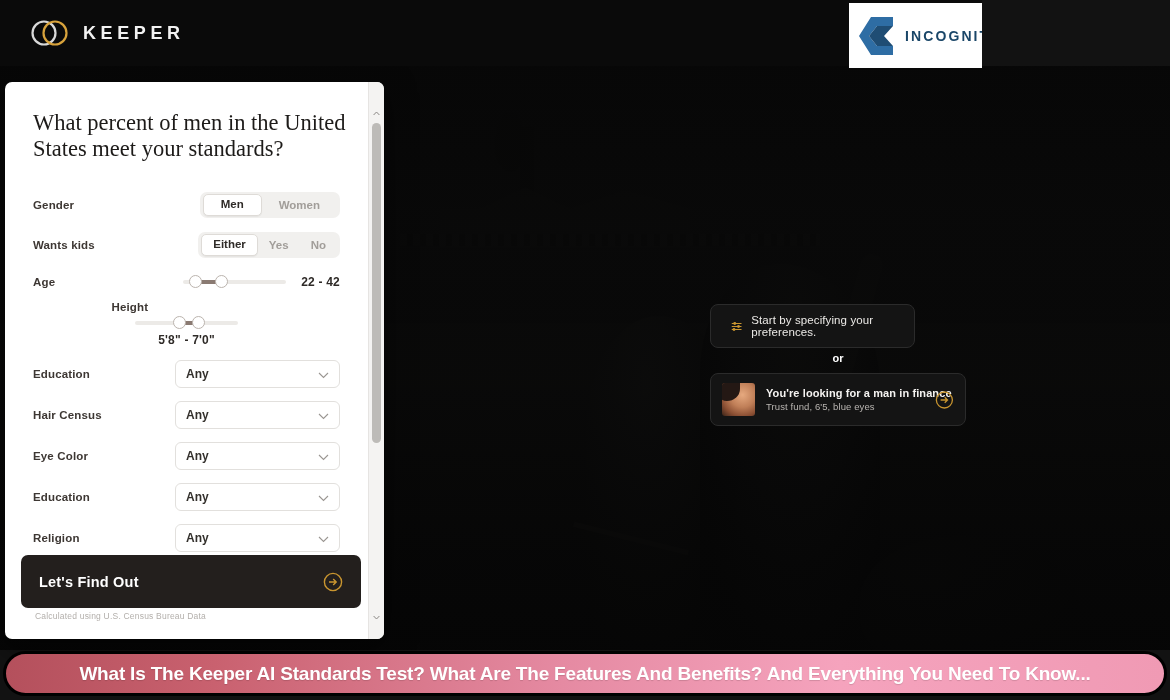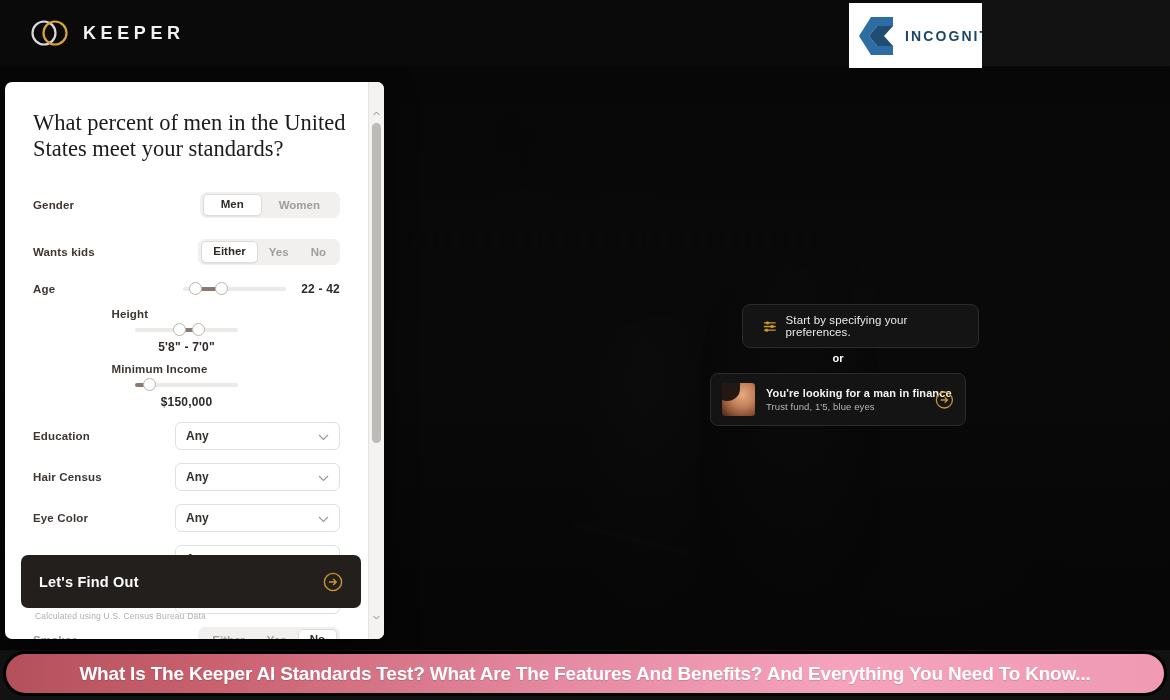--- a/index.html
+++ b/index.html
@@ -160,21 +160,21 @@
     width: 315px;
     font-weight: 400;
   }
 
   .row {
     display: flex;
     align-items: center;
     justify-content: space-between;
     min-height: 22px;
   }
-  .row + .row { margin-top: 21px; }
+  .row + .row { margin-top: 14px; }
   .row-label {
     font-size: 11.5px;
     font-weight: 700;
     color: #3d3733;
     letter-spacing: .15px;
     flex: 0 0 auto;
   }
   .row-label.muted { color: #9b9793; }
   .row-control { flex: 0 0 auto; }
 
@@ -329,30 +329,29 @@
   }
 
   
   .right-col {
     position: absolute;
     left: 710px; top: 304px;
     width: 260px;
     z-index: 25;
   }
   .pref-pill {
-    width: 237px;
+    width: 205px;
     box-sizing: border-box;
     border: 1px solid #2b2b2b;
     border-radius: 8px;
     background: #141414;
     padding: 9px 20px;
     display: flex;
     align-items: center;
     gap: 9px;
-    margin-left: 32px;
   }
   .pref-pill .pref-text {
     color: #ebe9e6;
     font-size: 11.5px;
     letter-spacing: .1px;
   }
   .or-text {
     text-align: center;
     color: #ffffff;
     font-size: 11px;
@@ -508,29 +507,20 @@
           <span class="row-label">Height</span>
           <span class="track">
             <span class="rail"></span>
             <span class="fill" id="height-fill" style="left: 43%; width: 19%;"></span>
             <span class="knob" id="height-knob-min" style="left: 43%;"></span>
             <span class="knob" id="height-knob-max" style="left: 62%;"></span>
           </span>
           <span class="slider-value">5'8" - 7'0"</span>
         </div>
 
-        <div class="slider-row">
-          <span class="row-label">Minimum Income</span>
-          <span class="track">
-            <span class="rail"></span>
-            <span class="fill" id="income-fill" style="left: 0%; width: 14%;"></span>
-            <span class="knob" id="income-knob-max" style="left: 14%;"></span>
-          </span>
-          <span class="slider-value">$150,000</span>
-        </div>
 
         <div class="row select-row">
           <span class="row-label">Education</span>
           <span class="select">
             <span class="sel-value">Any</span>
             <svg class="chev" width="11" height="7" viewBox="0 0 11 7">
                 <path d="M1 1 L5.5 5.5 L10 1" fill="none" stroke="#9a9692" stroke-width="1.1"></path>
               </svg>
           </span>
         </div>
@@ -626,21 +616,21 @@
       </svg>
       <span class="pref-text">Start by specifying your preferences.</span>
     </div>
 
     <div class="or-text">or</div>
 
     <div class="suggest-card">
       <div class="avatar"></div>
       <div class="suggest-body">
         <div class="suggest-title">You're looking for a man in finance</div>
-        <div class="suggest-sub">Trust fund, 1'5, blue eyes</div>
+        <div class="suggest-sub">Trust fund, 6'5, blue eyes</div>
       </div>
       <svg width="22" height="22" viewBox="0 0 22 22">
         <circle cx="11" cy="11" r="9.4" fill="none" stroke="#c9952f" stroke-width="1.5"></circle>
         <path d="M6.6 11 H14.4 M11.4 7.8 L14.7 11 L11.4 14.2" fill="none" stroke="#c9952f" stroke-width="1.5"></path>
       </svg>
     </div>
   </div>
 
   <div class="banner">
     <span class="banner-text">What Is The Keeper AI Standards Test? What Are The Features And Benefits? And Everything You Need To Know...</span>

